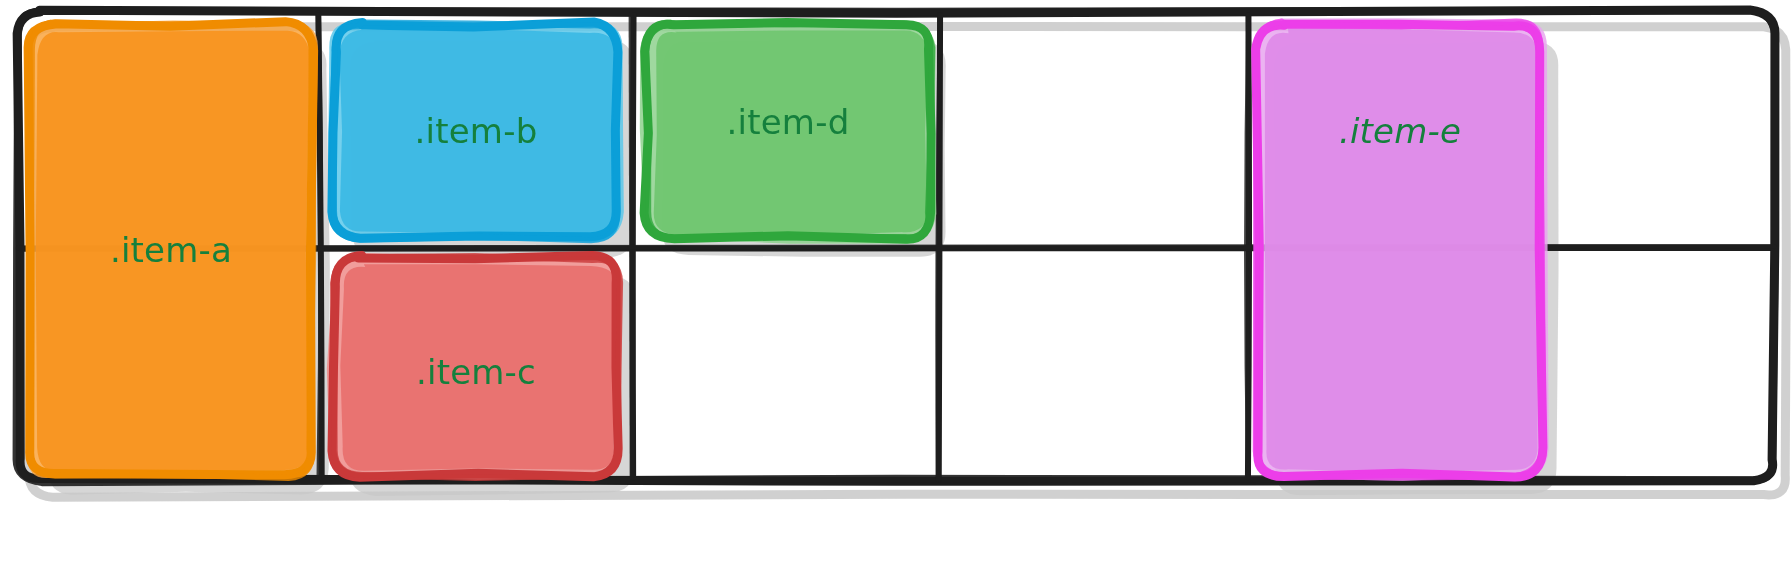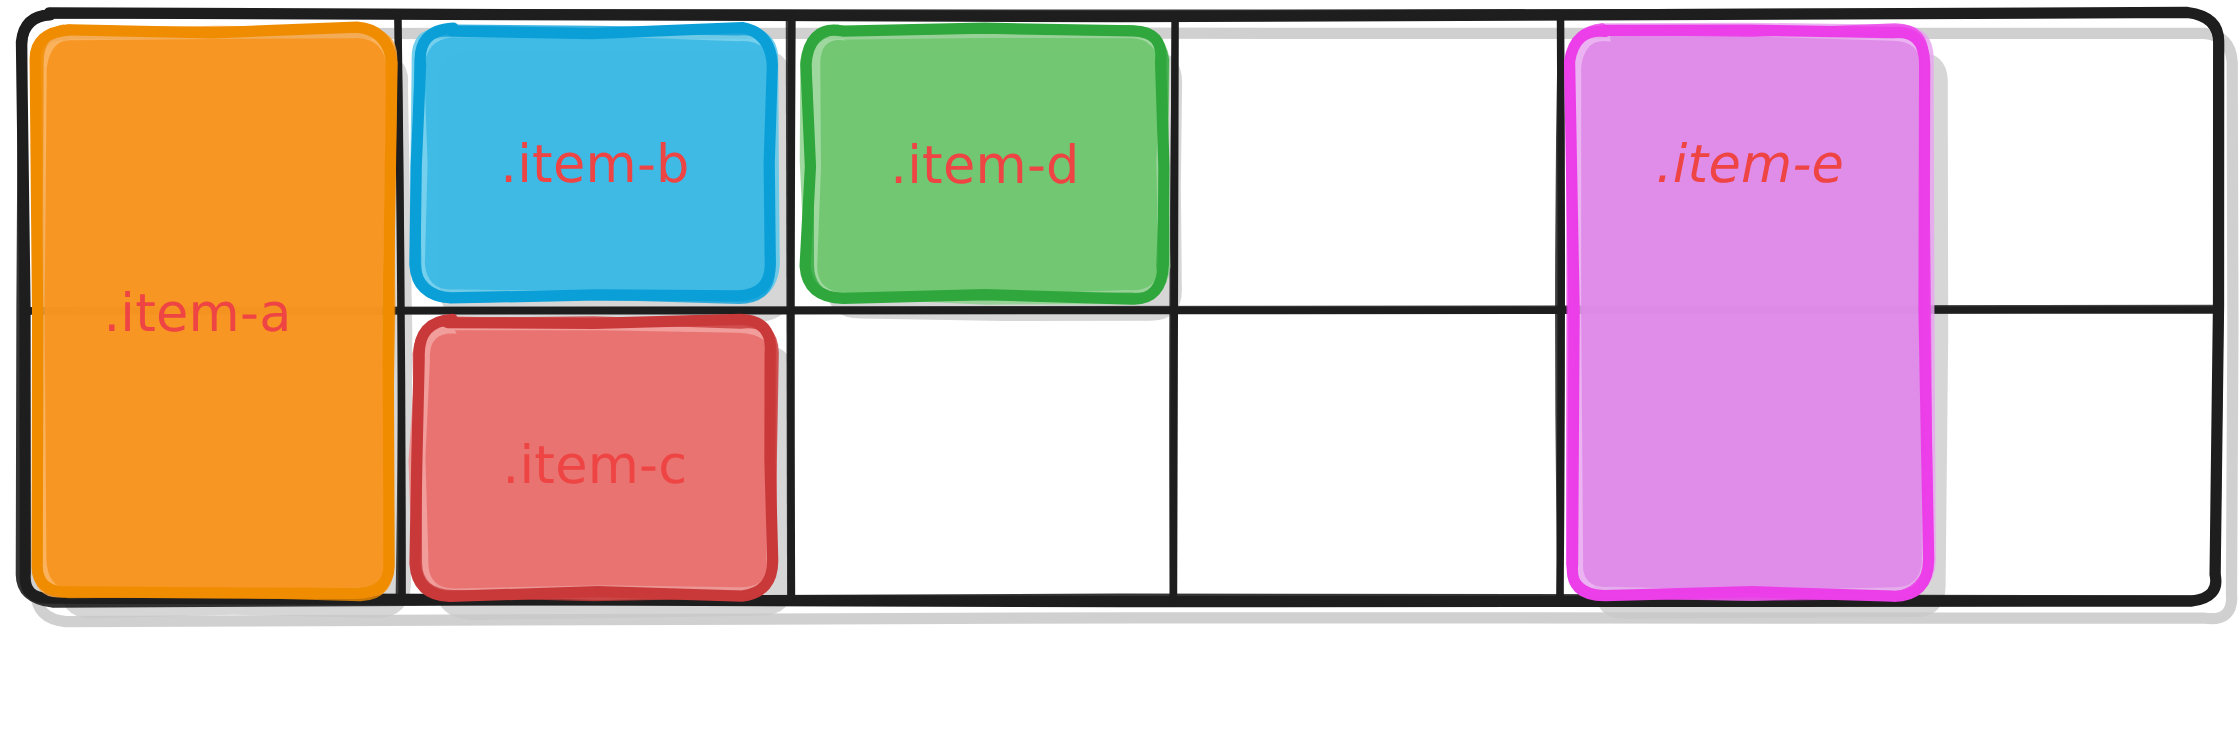--- a/index.html
+++ b/index.html
@@ -32,23 +32,23 @@
   .grid-stroke {
     fill: none;
     stroke: #1e1e1e;
     stroke-linecap: round;
     stroke-linejoin: round;
   }
 
   .item-label {
     position: absolute;
     font-family: "DejaVu Sans", sans-serif;
-    font-size: 42px;
+    font-size: 34px;
     font-weight: 400;
-    color: #ef4444;
+    color: #15803d;
     letter-spacing: 0.2px;
     white-space: nowrap;
     pointer-events: none;
     z-index: 40;
   }
 </style>
 </head>
 <body>
 
 <div id="stage">
@@ -104,20 +104,20 @@
       </g>
       <g>
         <path d="M 1280.4333910948753 18.50553292059597 L 1397.4672890903742 18.15296436001219 L 1519.7492959521476 19.771071196427137 Q 1547.3276784440166 20.206364394261673 1546.959207298215 47.66117358285057 L 1547.5546208642677 250.56359934972767 L 1548.665395500914 449.30170321525156 Q 1546.8267249482808 478.88334751263415 1516.3430185324248 476.1580974460384 L 1402.817769627002 480.6966522719695 L 1283.7741589568434 478.4768662464231 Q 1256.4811406161082 481.04763269659486 1256.2591366792374 452.37459421361547 L 1254.1820722119332 252.3364129091317 L 1255.0994610805528 50.56761026595142 Q 1256.3488011385075 18.06794214251821 1279.0119291916544 20.845188666528646 Z" fill="#e8a6ef" opacity="0.85"></path>
         <path d="M 1287.9597636711596 28.60648169527132 L 1402.239273942839 29.17368321491111 L 1513.982061636719 32.5499423761619 Q 1536.8337024695397 32.79449730124068 1535.9723056795879 53.13115364440305 L 1537.3759262715262 249.25103659669452 L 1537.468023789892 450.1058274286361 Q 1535.53477983481 469.56227211261273 1515.9092942249538 469.7376606947452 L 1402.0012856495573 472.2343390772372 L 1288.2303071035212 469.31322069210614 Q 1264.7193567878192 471.4746838107122 1266.4956186785807 448.92996068118606 L 1264.9432875021748 249.8193836695605 L 1264.9347002513402 53.47071156644761 Q 1267.9948706171451 29.261117220325914 1288.5192043438178 33.27029876935775 Z" fill="#de8ae8" opacity="0.92"></path>
         <path d="M 1284.18837661873 24.33737793105532 L 1397.9367240908261 24.142475331277808 L 1513.578038740241 26.16506606562299 Q 1539.7985720636316 22.843847716526987 1539.7040583135113 51.97253743623036 L 1539.2101597023336 249.06715997982172 L 1542.930499459957 447.71265430464996 Q 1542.4355014457533 477.4484651107567 1514.2902705673548 476.99345237184014 L 1402.0604529402501 473.369017858854 L 1283.8291031491146 476.4773691668535 Q 1255.5345139027268 476.45440368049515 1258.0410149109741 451.77512269223814 L 1259.3002340097726 248.10348458322858 L 1255.6537508131255 49.184790159102896 Q 1259.7789123793966 22.333204651313462 1284.3498056067851 25.158106948695195 Z" fill="none" stroke="#ec3ee8" stroke-width="9" stroke-linecap="round" stroke-linejoin="round" opacity="1"></path>
         <path d="M 1284.8944535748542 24.800669433269963 L 1401.2714597243216 26.604067399904164 L 1516.0975350869342 21.568194913942456 Q 1542.1805655611588 22.031962490376067 1539.4734432816847 47.944233088448755 L 1541.8426993841597 248.49417290738512 L 1543.2032312530107 447.40354824066327 Q 1539.4630576560567 473.74020616055475 1513.8403035642766 476.3809357776218 L 1399.6397965441643 477.60254380458156 L 1285.827466680681 475.9860363972308 Q 1258.9402527825628 474.692612171775 1255.7620903970496 451.22642809330785 L 1256.1247867350396 248.9672073490765 L 1255.9766498568358 51.5492002148876 Q 1260.1536426089488 22.813895178499582 1281.7797652723173 21.528648674547973 Z" fill="none" stroke="#ec3ee8" stroke-width="6" stroke-linecap="round" stroke-linejoin="round" opacity="0.8"></path>
       </g>
     </svg>
 
   <div id="labels">
-      <div class="item-label" style="left: 158px; top: 250px; transform: translate(-50%, -50%);">.item-a</div>
+      <div class="item-label" style="left: 171px; top: 250px; transform: translate(-50%, -50%);">.item-a</div>
       <div class="item-label" style="left: 476px; top: 131px; transform: translate(-50%, -50%);">.item-b</div>
       <div class="item-label" style="left: 476px; top: 372px; transform: translate(-50%, -50%);">.item-c</div>
-      <div class="item-label" style="left: 788px; top: 132px; transform: translate(-50%, -50%);">.item-d</div>
+      <div class="item-label" style="left: 788px; top: 122px; transform: translate(-50%, -50%);">.item-d</div>
       <div class="item-label" style="left: 1400px; top: 131px; transform: translate(-50%, -50%); font-style: italic;">.item-e</div>
     </div>
 
 </div>
 
 </body></html>

